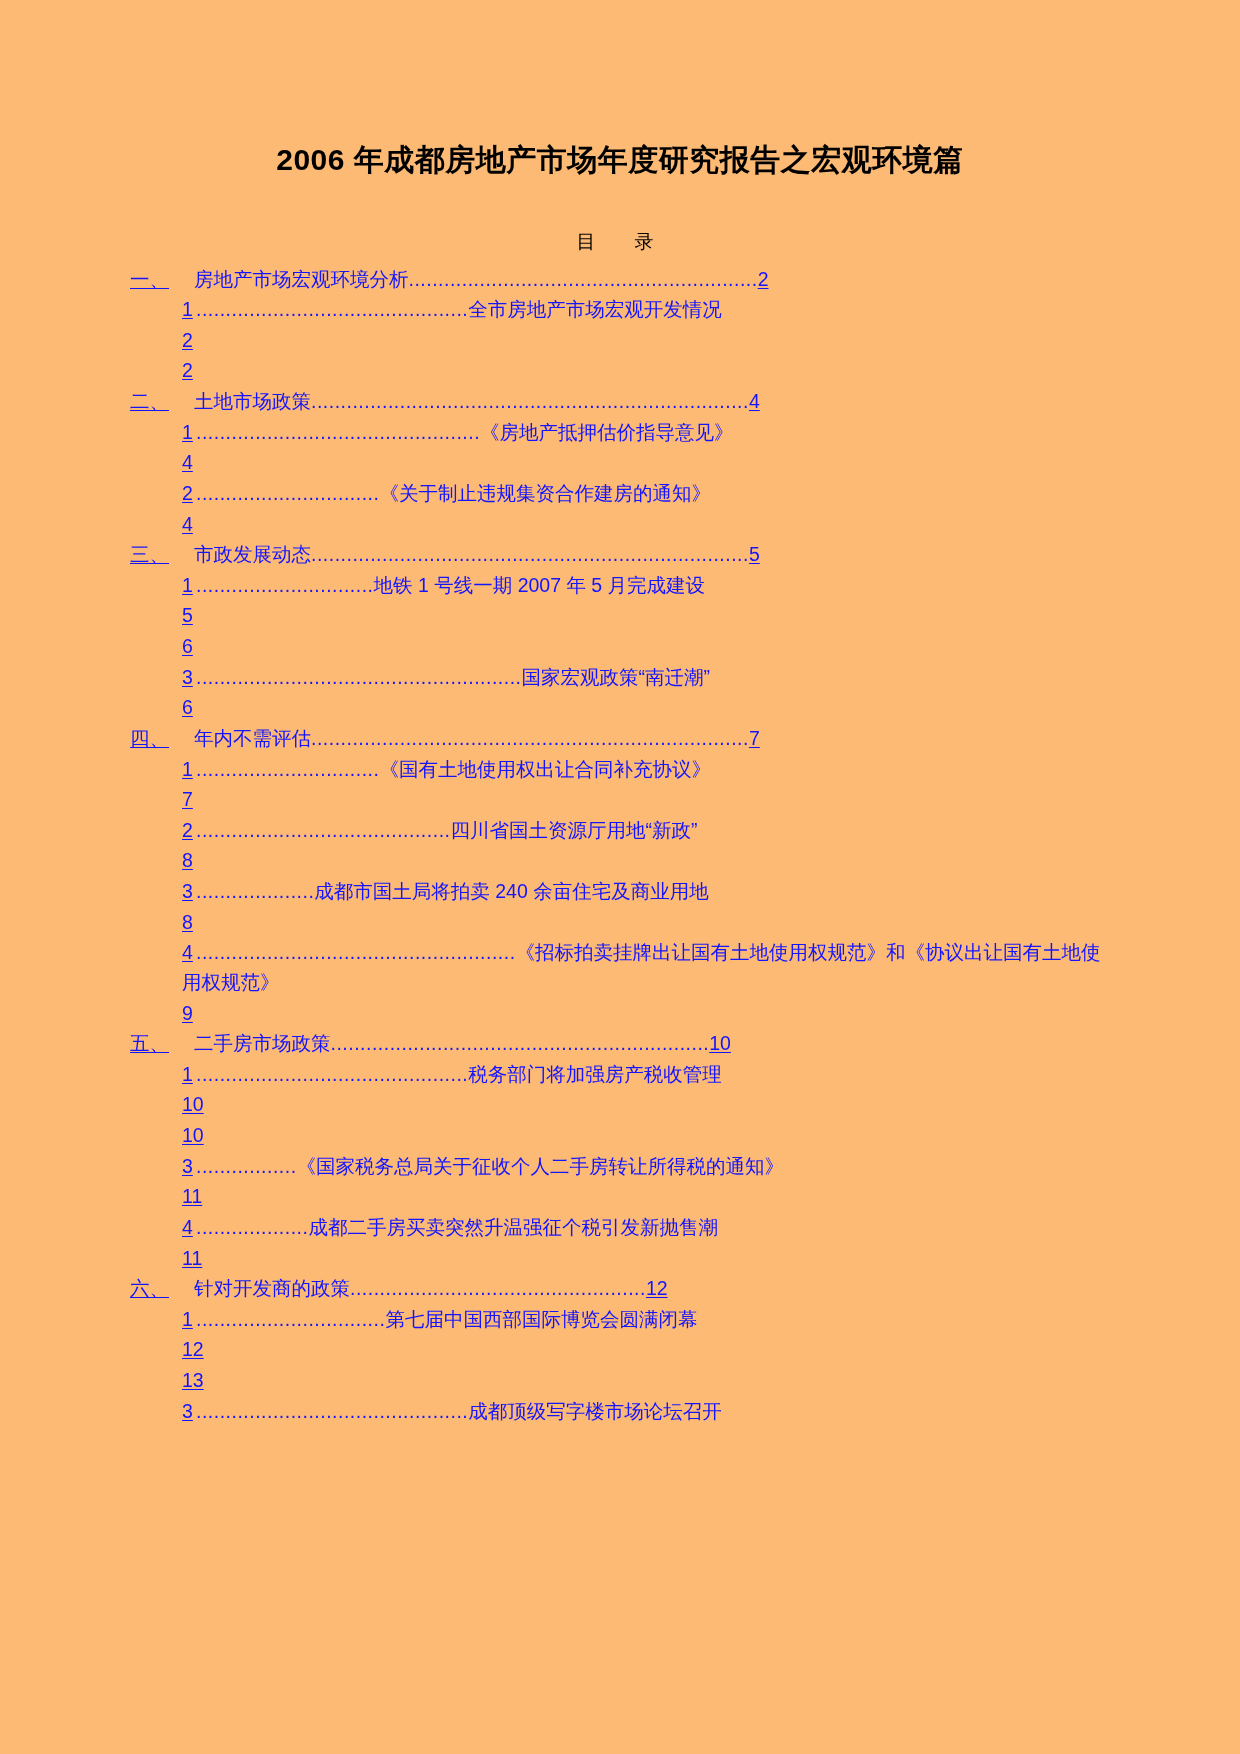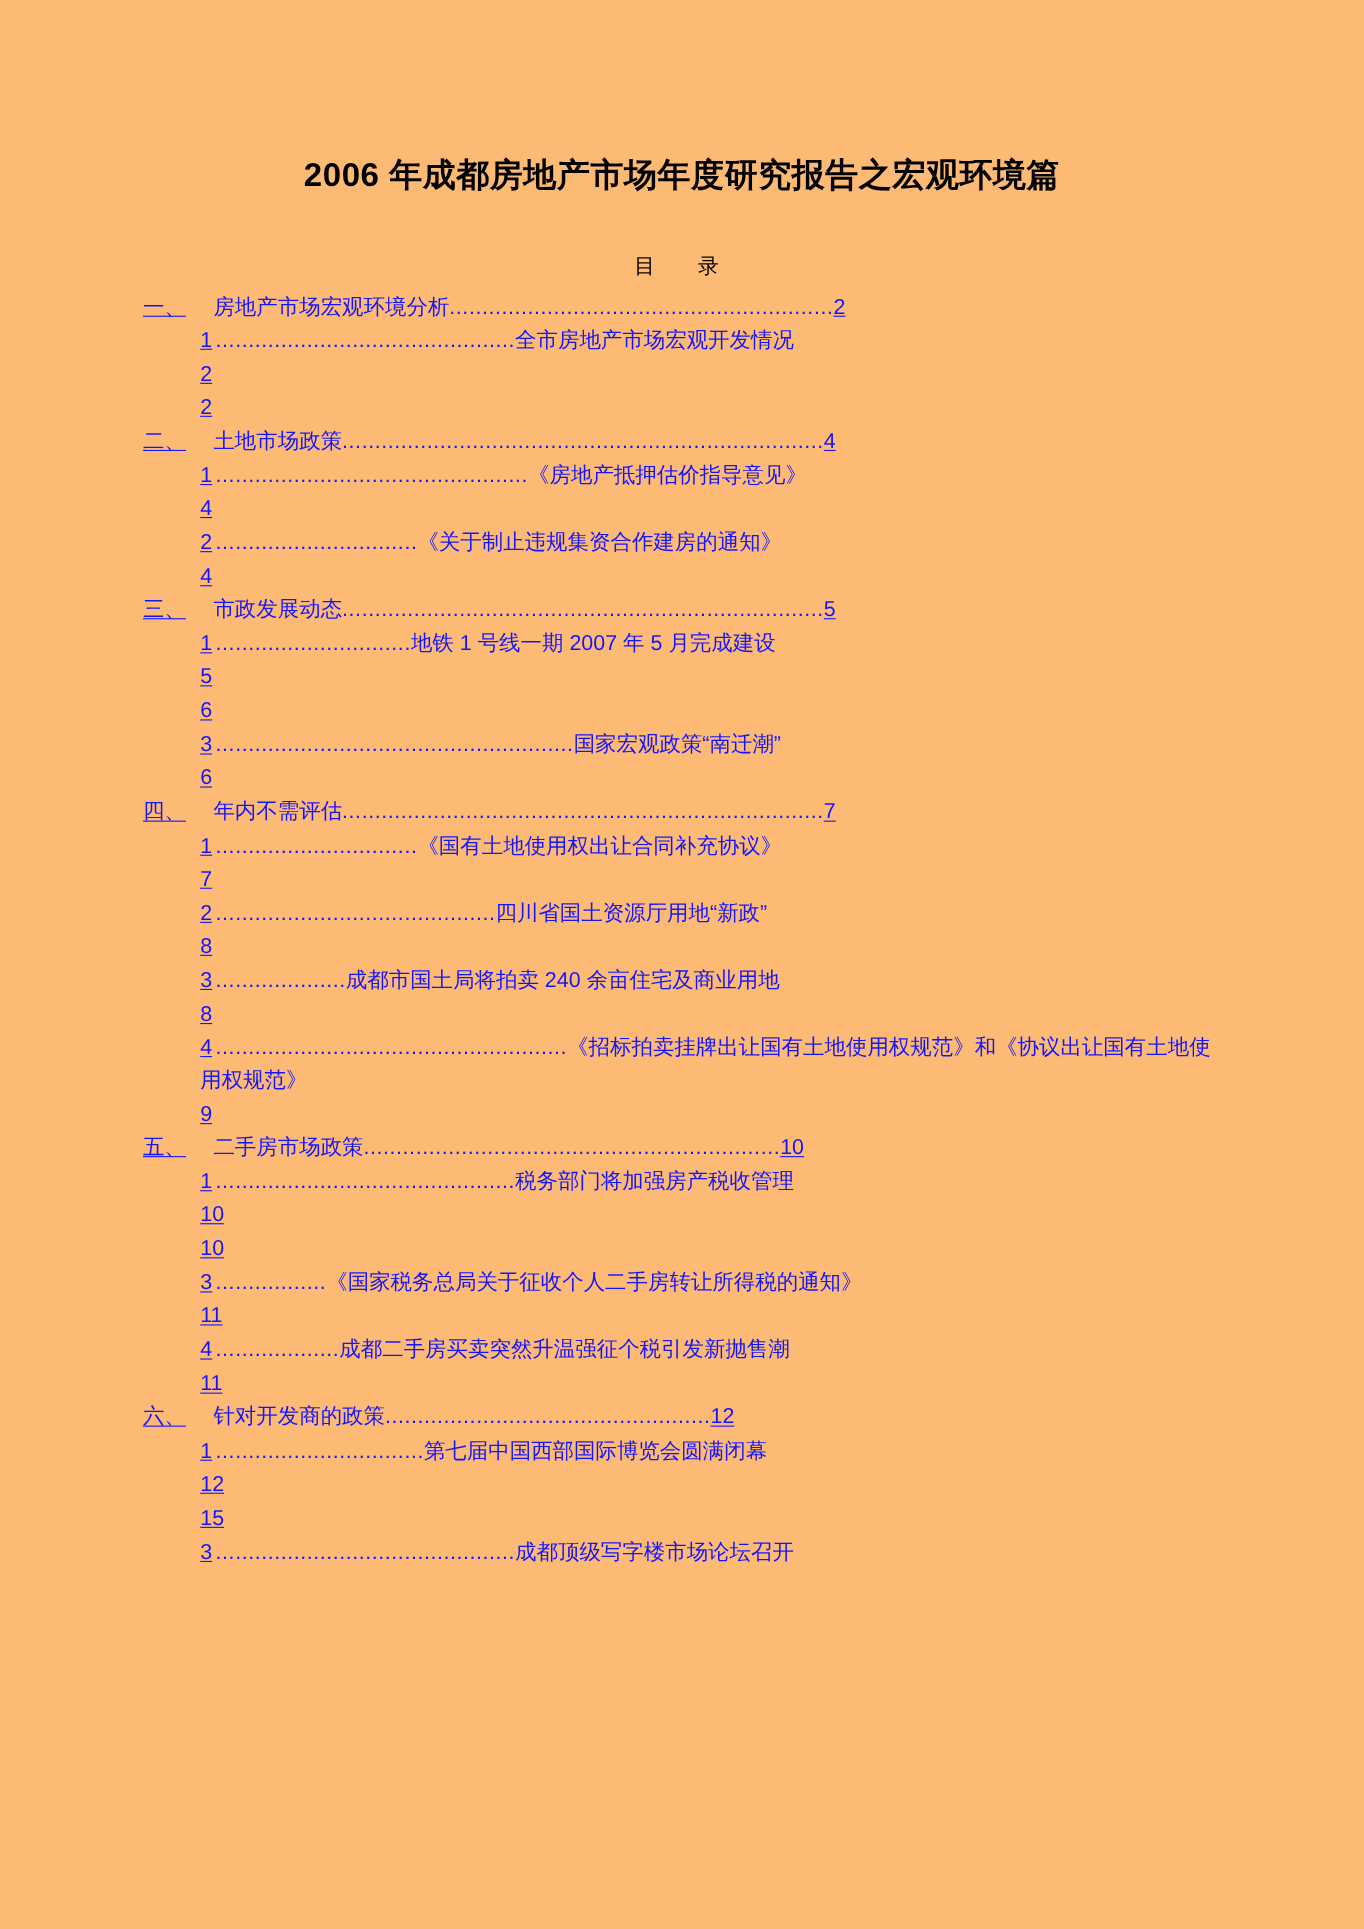--- a/index.html
+++ b/index.html
@@ -137,17 +137,17 @@
       <div class="toc-line level2"><span class="num">1</span><span class="lead">..............................................</span><span class="lnk">税务部门将加强房产税收管理</span></div>
       <div class="toc-line pgnum-next">10</div>
       <div class="toc-line pgnum-next">10</div>
       <div class="toc-line level2"><span class="num">3</span><span class="lead">.................</span><span class="lnk">《国家税务总局关于征收个人二手房转让所得税的通知》</span></div>
       <div class="toc-line pgnum-next">11</div>
       <div class="toc-line level2"><span class="num">4</span><span class="lead">...................</span><span class="lnk">成都二手房买卖突然升温强征个税引发新抛售潮</span></div>
       <div class="toc-line pgnum-next">11</div>
       <div class="toc-line level1"><span class="idx">六、</span><span class="lnk">针对开发商的政策</span><span class="lead-plain">..................................................</span><span class="pg">12</span></div>
       <div class="toc-line level2"><span class="num">1</span><span class="lead">................................</span><span class="lnk">第七届中国西部国际博览会圆满闭幕</span></div>
       <div class="toc-line pgnum-next">12</div>
-      <div class="toc-line pgnum-next">15</div>
+      <div class="toc-line pgnum-next">13</div>
       <div class="toc-line level2"><span class="num">3</span><span class="lead">..............................................</span><span class="lnk">成都顶级写字楼市场论坛召开</span></div>
     </div>
 
 </div>
 
 </body></html>

